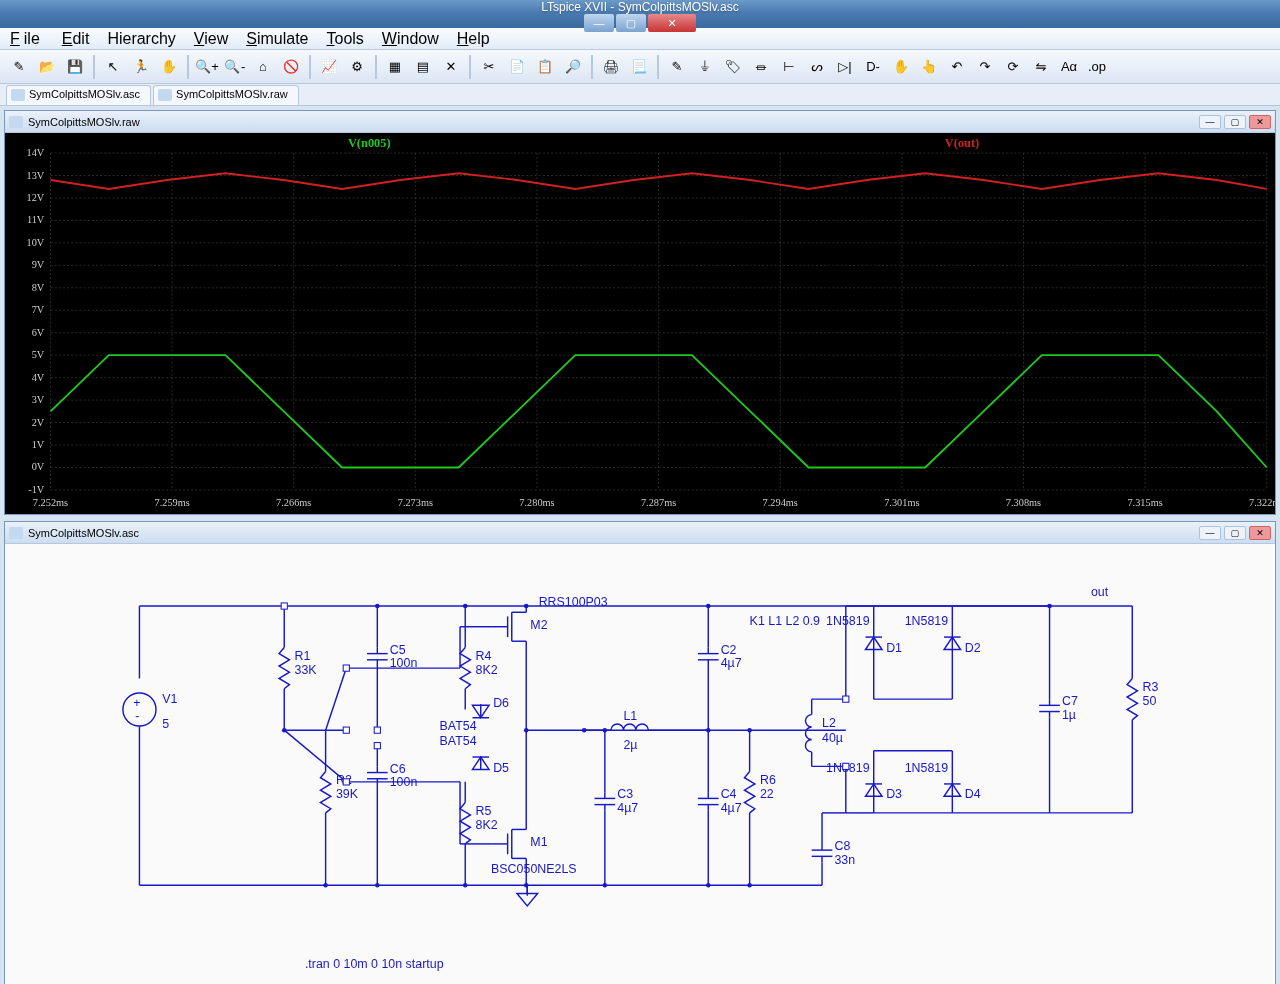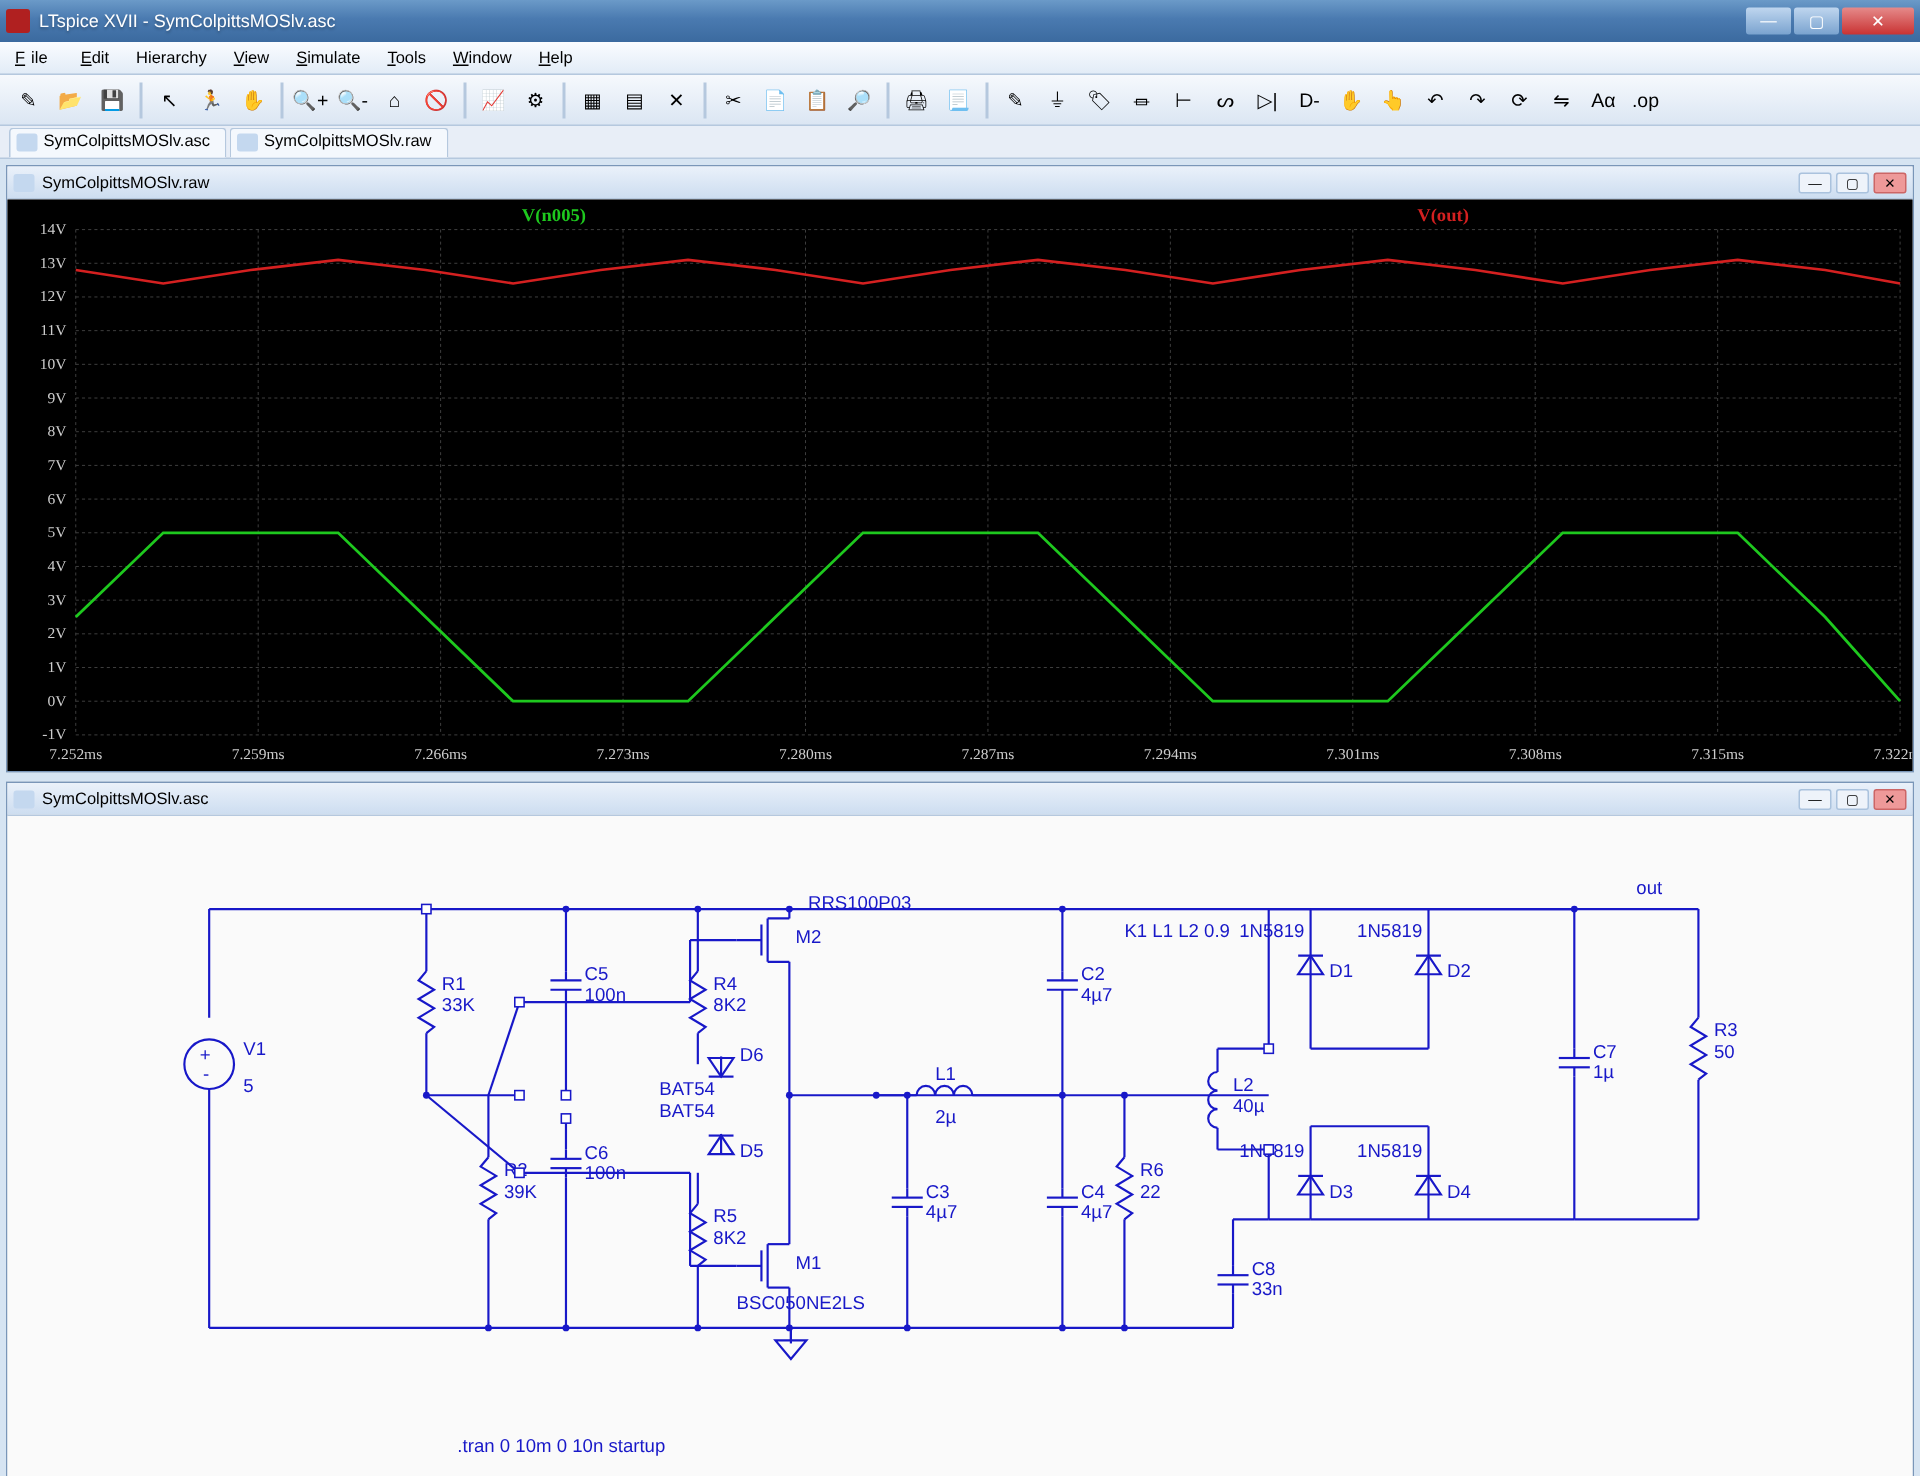--- a/index.html
+++ b/index.html
@@ -11,37 +11,38 @@
   height: 984px;
   overflow: hidden;
 }
 .titlebar {
   height: 28px;
   background: linear-gradient(to bottom, #6b9ac8, #4a7ab0 45%, #3b6a9f);
   display: flex;
   align-items: center;
   padding: 0 4px;
   color: #fff;
+  flex-direction: column;
 }
 .titlebar .app-icon { width: 16px; height: 16px; background: #b02020; margin-right: 6px; border-radius: 2px; }
 .titlebar .title { flex: 1; text-shadow: 0 1px 2px rgba(0,0,0,.3); }
 .win-controls { display: flex; gap: 2px; }
 .win-btn { width: 30px; height: 18px; border-radius: 2px; display:flex; align-items:center; justify-content:center; color:#fff; font-size:11px;}
 .win-min { background: linear-gradient(#bfd6ef,#7aa3cf); }
 .win-max { background: linear-gradient(#bfd6ef,#7aa3cf); }
 .win-close { background: linear-gradient(#e58a8a,#c93333); width: 48px;}
 .menubar {
   height: 22px;
   background: linear-gradient(#fafcff,#e2ecf7);
   border-bottom: 1px solid #b5c8de;
   display: flex;
   align-items: center;
   padding: 0 6px;
   gap: 10px;
-  font-size: 11px;
+  font-size: 16px;
 }
 .menubar span { padding: 2px 4px; cursor: default; }
 .menubar span u { text-decoration: underline; }
 .toolbar {
   height: 34px;
   background: linear-gradient(#f6f9fd,#dbe6f3);
   border-bottom: 1px solid #b5c8de;
   display: flex;
   align-items: center;
   padding: 0 6px;

